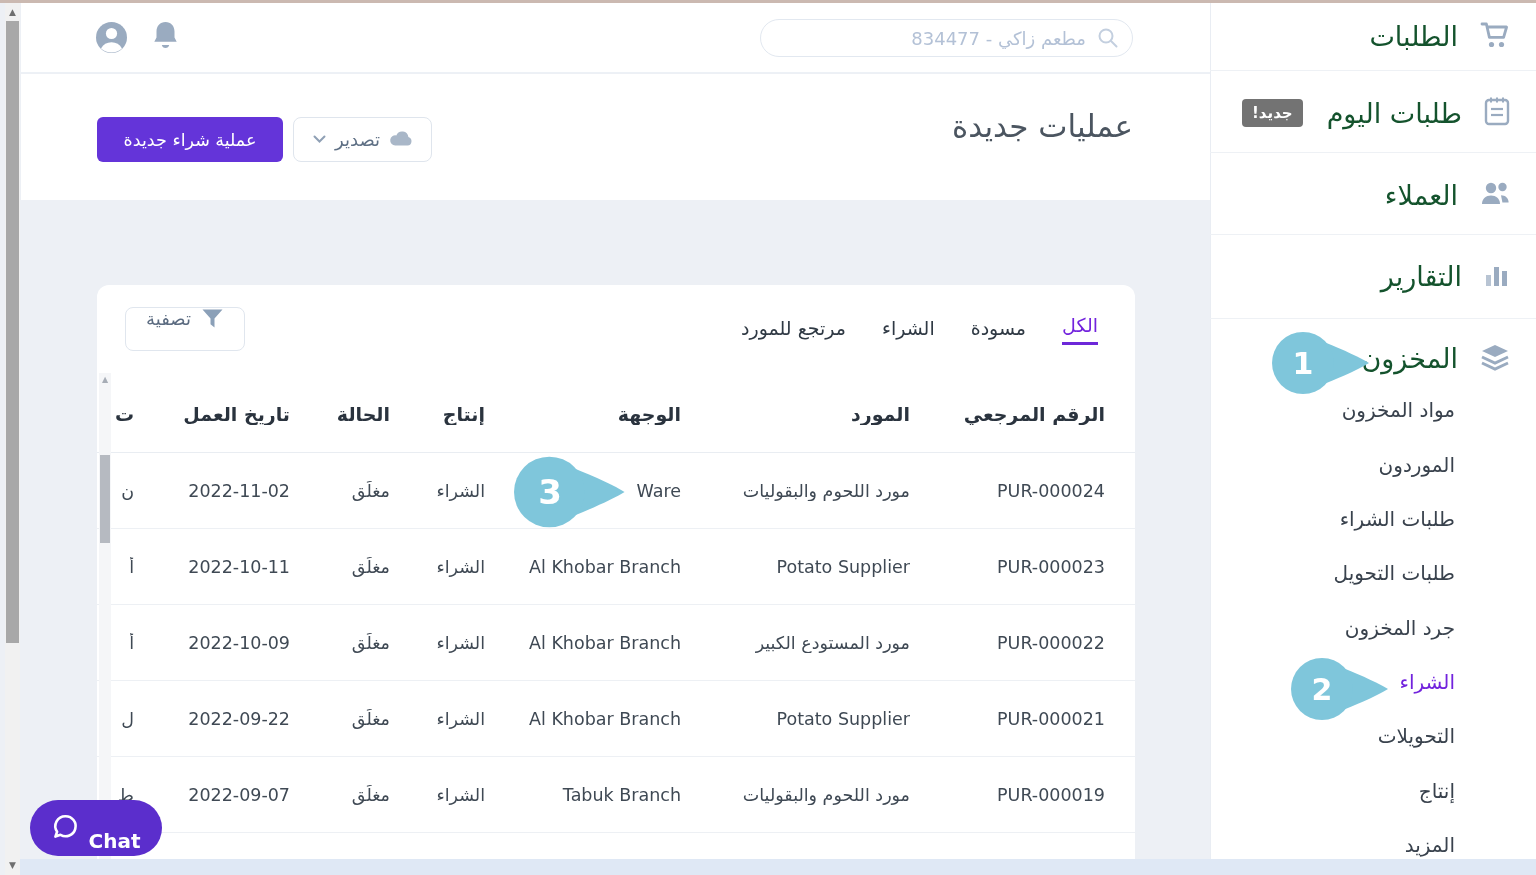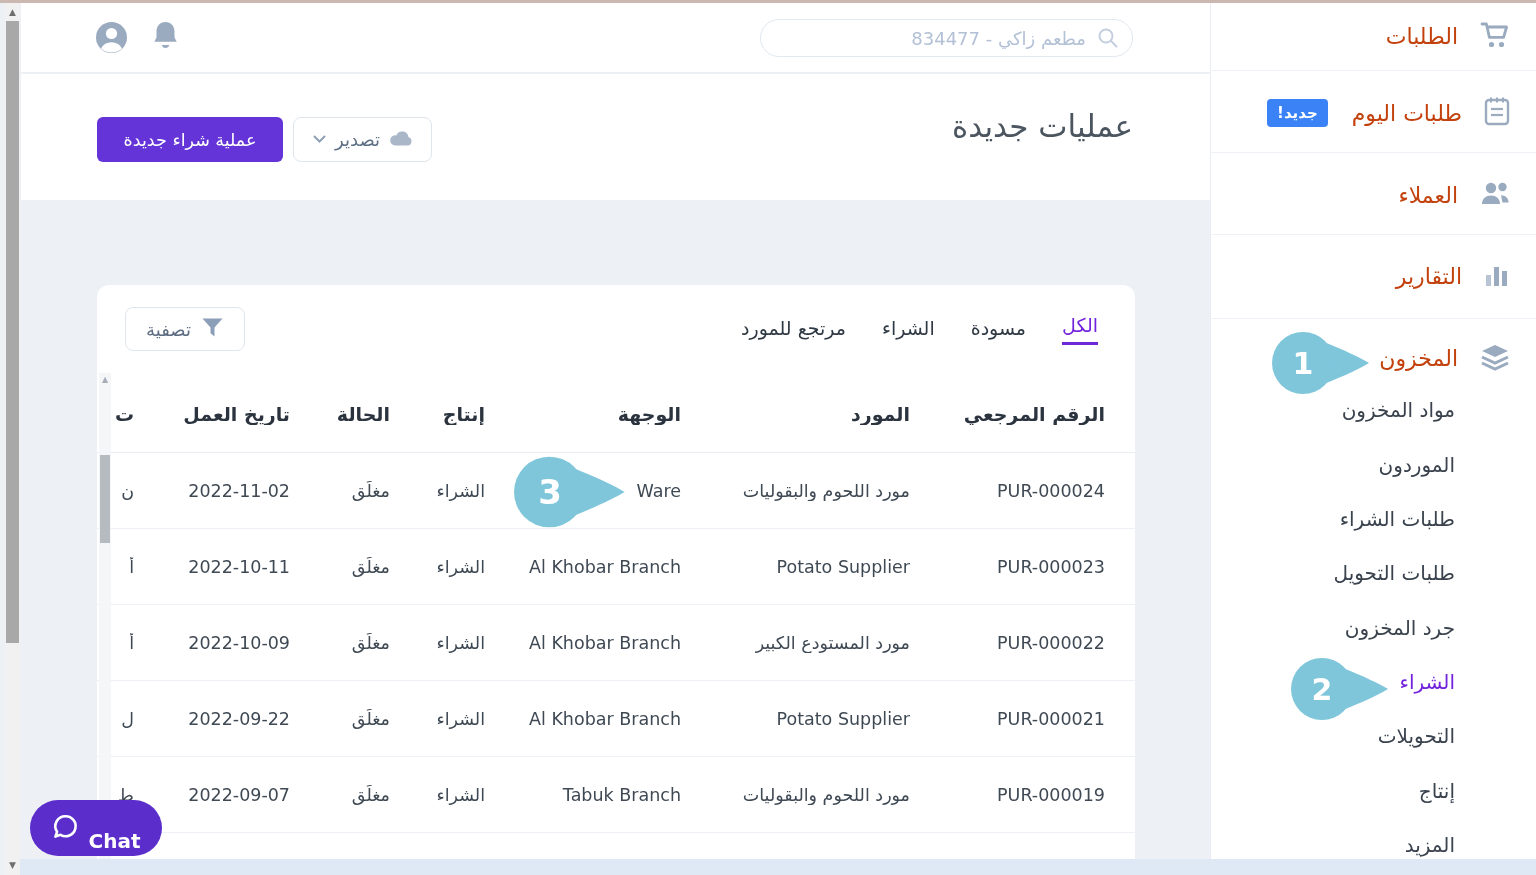--- a/index.html
+++ b/index.html
@@ -17,25 +17,25 @@
   
   .win-scrollbar { position:absolute; left:5px; top:3px; width:15px; height:872px; background:#f1f1f1; z-index:70; }
   .win-scrollbar .arrow { position:absolute; left:0; width:15px; height:15px; color:#6f6f6f; font-size:9px; line-height:15px; text-align:center; }
   .win-scrollbar .arrow.up { top:2px; }
   .win-scrollbar .arrow.down { bottom:2px; }
   .win-scrollbar .thumb { position:absolute; left:1px; top:18px; width:13px; height:622px; background:#a8a8a8; }
 
   
   .sidebar { position:absolute; right:0; top:3px; width:326px; height:872px; background:#fff; border-left:1px solid #e9edf3; z-index:10; }
   .side-item { position:absolute; right:0; width:326px; display:flex; align-items:center; padding-right:26px; gap:22px; cursor:pointer; }
-  .side-item .lbl { font-size:22px; color:#c2410c; }
+  .side-item .lbl { font-size:27px; color:#14532d; }
   .side-sep { position:absolute; right:0; width:326px; height:1px; background:#eef1f5; }
   .sub-item { position:absolute; right:81px; font-size:20px; color:#39424d; cursor:pointer; white-space:nowrap; }
   .sub-item.active { color:#7223dd; }
-  .badge-new { background:#3b82f6; color:#fff; font-size:15px; font-weight:bold; padding:5px 10px; border-radius:4px; margin-right:2px; }
+  .badge-new { background:#737373; color:#fff; font-size:15px; font-weight:bold; padding:5px 10px; border-radius:4px; margin-right:2px; }
 
   
   .topbar { position:absolute; left:21px; top:3px; width:1189px; height:70px; background:#fff; border-bottom:1px solid #edf1f6; z-index:5; }
   .icon-btn { position:absolute; cursor:pointer; }
   .search-wrap { position:absolute; right:77px; top:16px; width:373px; height:38px; }
   .search-wrap input {
     width:100%; height:100%; border:1.5px solid #e2e8f0; border-radius:19px;
     font-family:"DejaVu Sans","Liberation Sans",sans-serif;
     font-size:18px; color:#7d8da3; text-align:right; padding:0 46px 0 16px; outline:none; background:#fff;
   }
@@ -57,21 +57,21 @@
   .btn-export .lbl { font-size:18px; color:#5f7085; }
 
   
   .card { position:absolute; left:97px; top:285px; width:1038px; height:590px; background:#fff; border-radius:12px 12px 0 0; overflow:hidden; z-index:6; }
   .toolbar { display:flex; justify-content:space-between; align-items:center; padding:22px 37px 10px 28px; }
   .tabs { display:flex; gap:36px; align-items:flex-end; }
   .tab { font-size:19px; color:#2f3944; cursor:pointer; padding-bottom:6px; }
   .tab.active { color:#7223dd; border-bottom:3px solid #6d28d9; }
   .btn-filter {
     width:120px; height:44px; background:#fff; border:1px solid #e0e6ee; border-radius:8px;
-    display:flex; align-items:center; justify-content:center; gap:10px; cursor:pointer; font-family:inherit;
+    display:flex; align-items:flex-start; justify-content:center; gap:10px; cursor:pointer; font-family:inherit;
   }
   .btn-filter .lbl { font-size:18px; color:#5b6b80; }
 
   .ttable { margin-top:14px; }
   .trow, .thead {
     display:grid;
     grid-template-columns:210px 230px 200px 100px 95px 140px 63px;
     align-items:center;
   }
   .thead { height:78px; font-weight:bold; font-size:19px; color:#2a333e; border-bottom:1px solid #e9edf2; }

